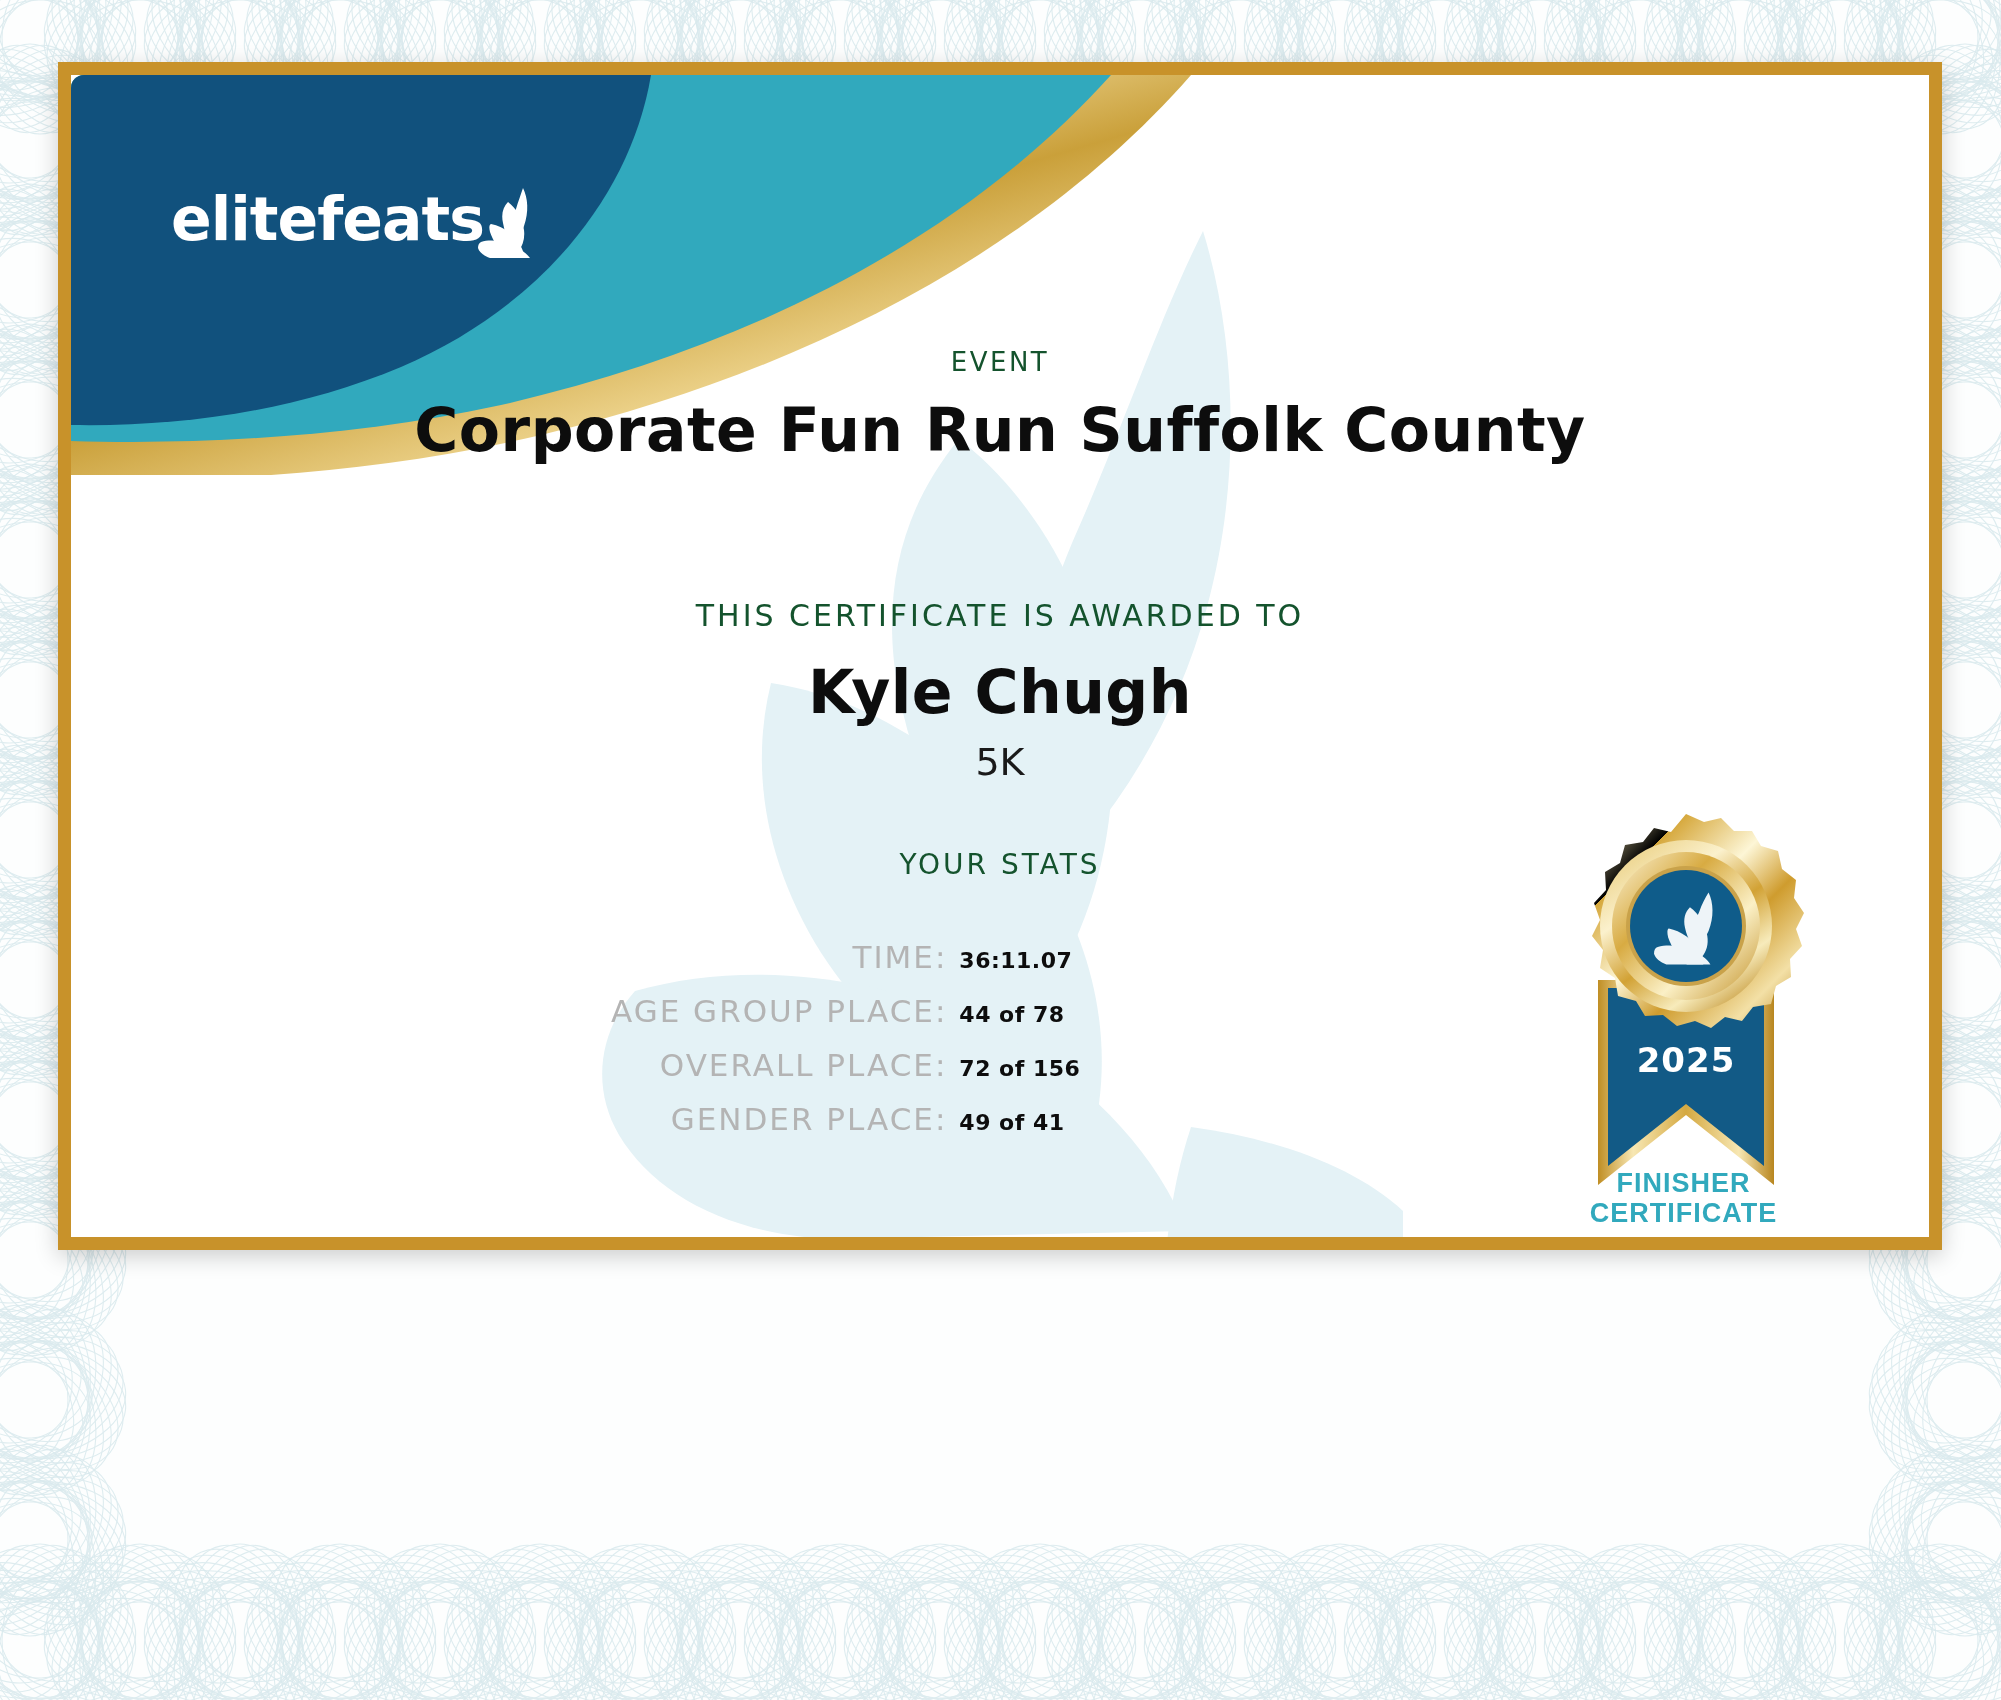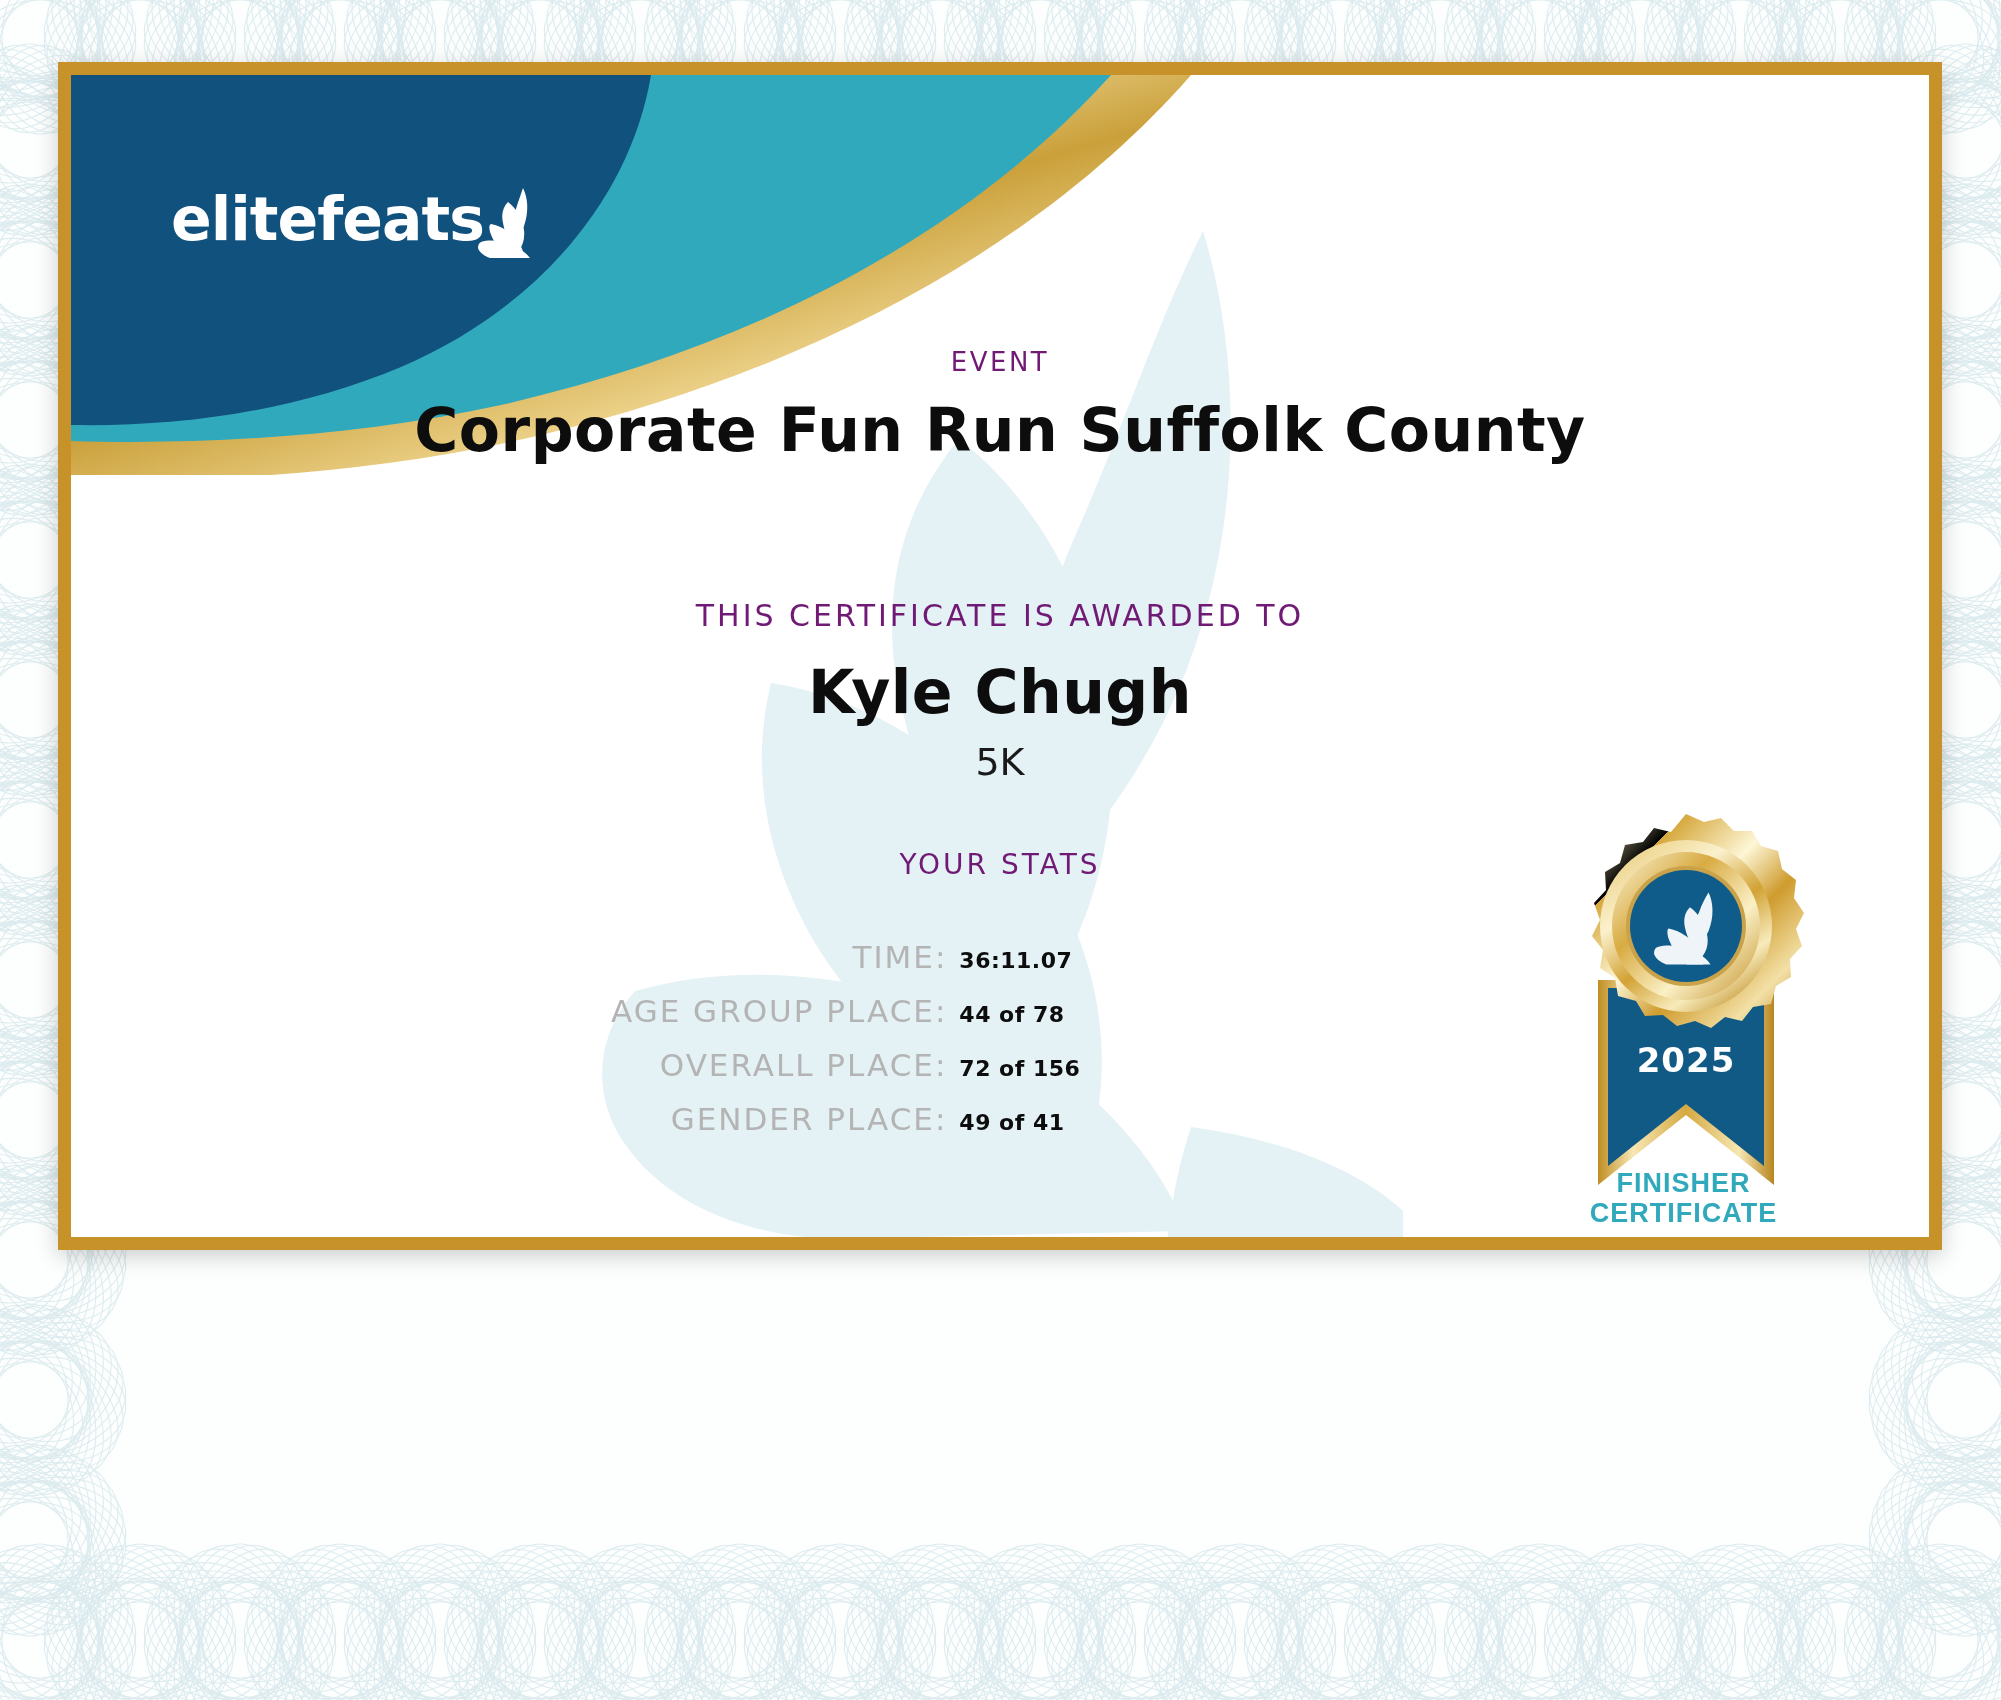--- a/index.html
+++ b/index.html
@@ -40,20 +40,21 @@
     border: 13px solid #c8922a;
     box-shadow: 0 6px 22px rgba(0,0,0,0.20);
     overflow: hidden;
   }
 
   #cert-inner {
     position: absolute;
     inset: 0;
     overflow: hidden;
     background: #ffffff;
+    border-radius: 13px;
   }
 
   
   #header-art {
     position: absolute;
     left: 0; top: 0;
     width: 1858px;
     height: 400px;
     pointer-events: none;
   }
@@ -90,21 +91,21 @@
   .content {
     position: absolute;
     left: 0;
     width: 1858px;
     text-align: center;
     z-index: 5;
   }
 
   .label-caps {
     font-family: "DejaVu Sans", sans-serif;
-    color: #701a75;
+    color: #14532d;
     letter-spacing: 2.5px;
     font-weight: 400;
   }
 
   #event-label { top: 272px; font-size: 26px; }
 
   #event-title {
     top: 320px;
     font-family: "DejaVu Sans", sans-serif;
     font-size: 60px;

